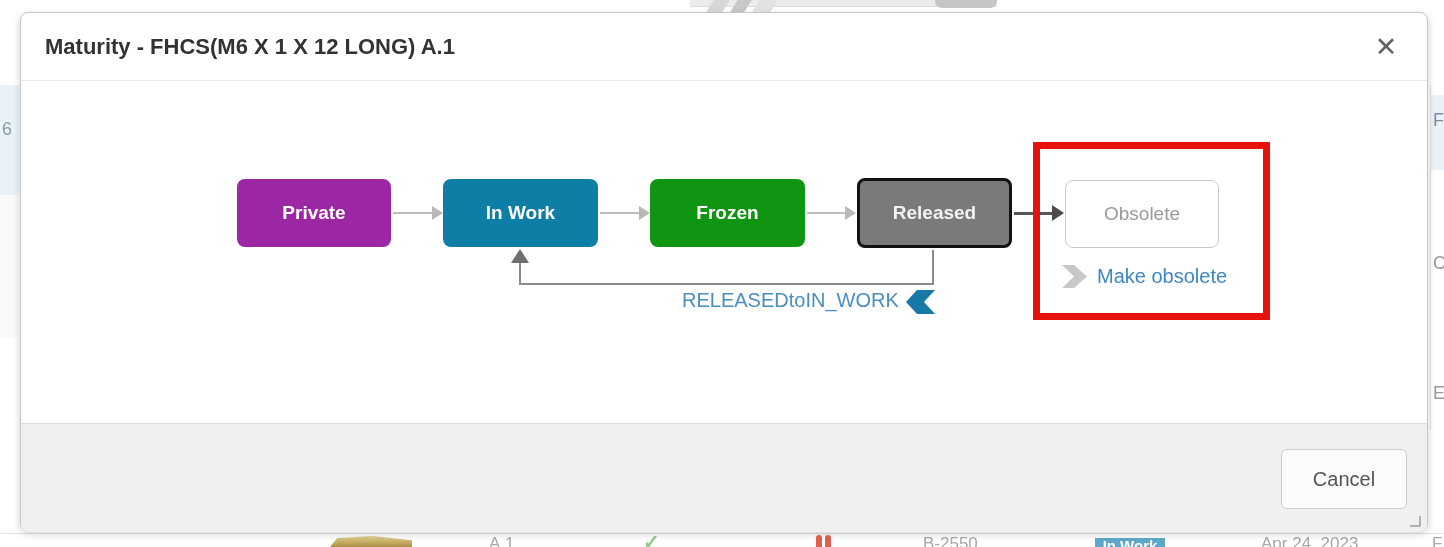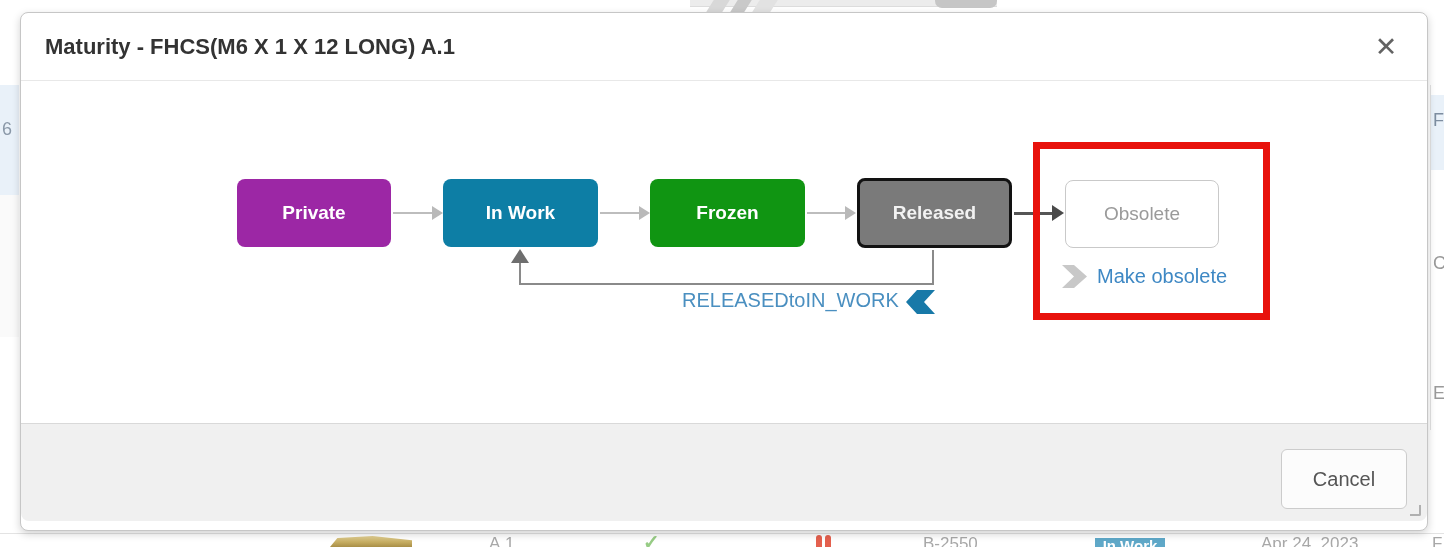--- a/index.html
+++ b/index.html
@@ -44,21 +44,21 @@
   
   .modal { left:20px; top:12px; width:1408px; height:519px;
     background:#fff; border:1px solid #c6c6c6; border-radius:8px;
     box-shadow:0 3px 9px rgba(0,0,0,.18); z-index:10; }
   .modal-header { position:absolute; left:0; top:0; width:100%; height:68px;
     border-bottom:1px solid #e8e8e8; }
   .modal-title { position:absolute; left:24px; top:21px; font-size:22px; font-weight:bold; color:#333; }
   .modal-close { position:absolute; right:22px; top:15px; width:38px; height:38px;
     background:none; border:none; font-size:27px; line-height:38px; text-align:center;
     color:#636363; cursor:pointer; font-family:"Liberation Sans", sans-serif; }
-  .modal-footer { position:absolute; left:0; top:410px; width:100%; height:98px;
+  .modal-footer { position:absolute; left:0; top:410px; width:100%; height:109px;
     background:#f0f0f0; border-top:1px solid #d9d9d9; border-radius:0 0 8px 8px; }
   .cancel-btn { position:absolute; right:20px; top:25px; width:126px; height:60px;
     background:#fcfcfc; border:1px solid #cccccc; border-radius:6px;
     font-size:20px; color:#555; font-family:"Liberation Sans", sans-serif; cursor:pointer; }
   .resize-handle { position:absolute; right:6px; bottom:5px; width:11px; height:11px;
     border-right:2px solid #b0b0b0; border-bottom:2px solid #b0b0b0; border-radius:0 0 2px 0; }
 
   
   .state { z-index:12; height:68px; border-radius:8px; display:flex; align-items:center; justify-content:center; }
   .state span { font-size:19px; font-weight:bold; }

